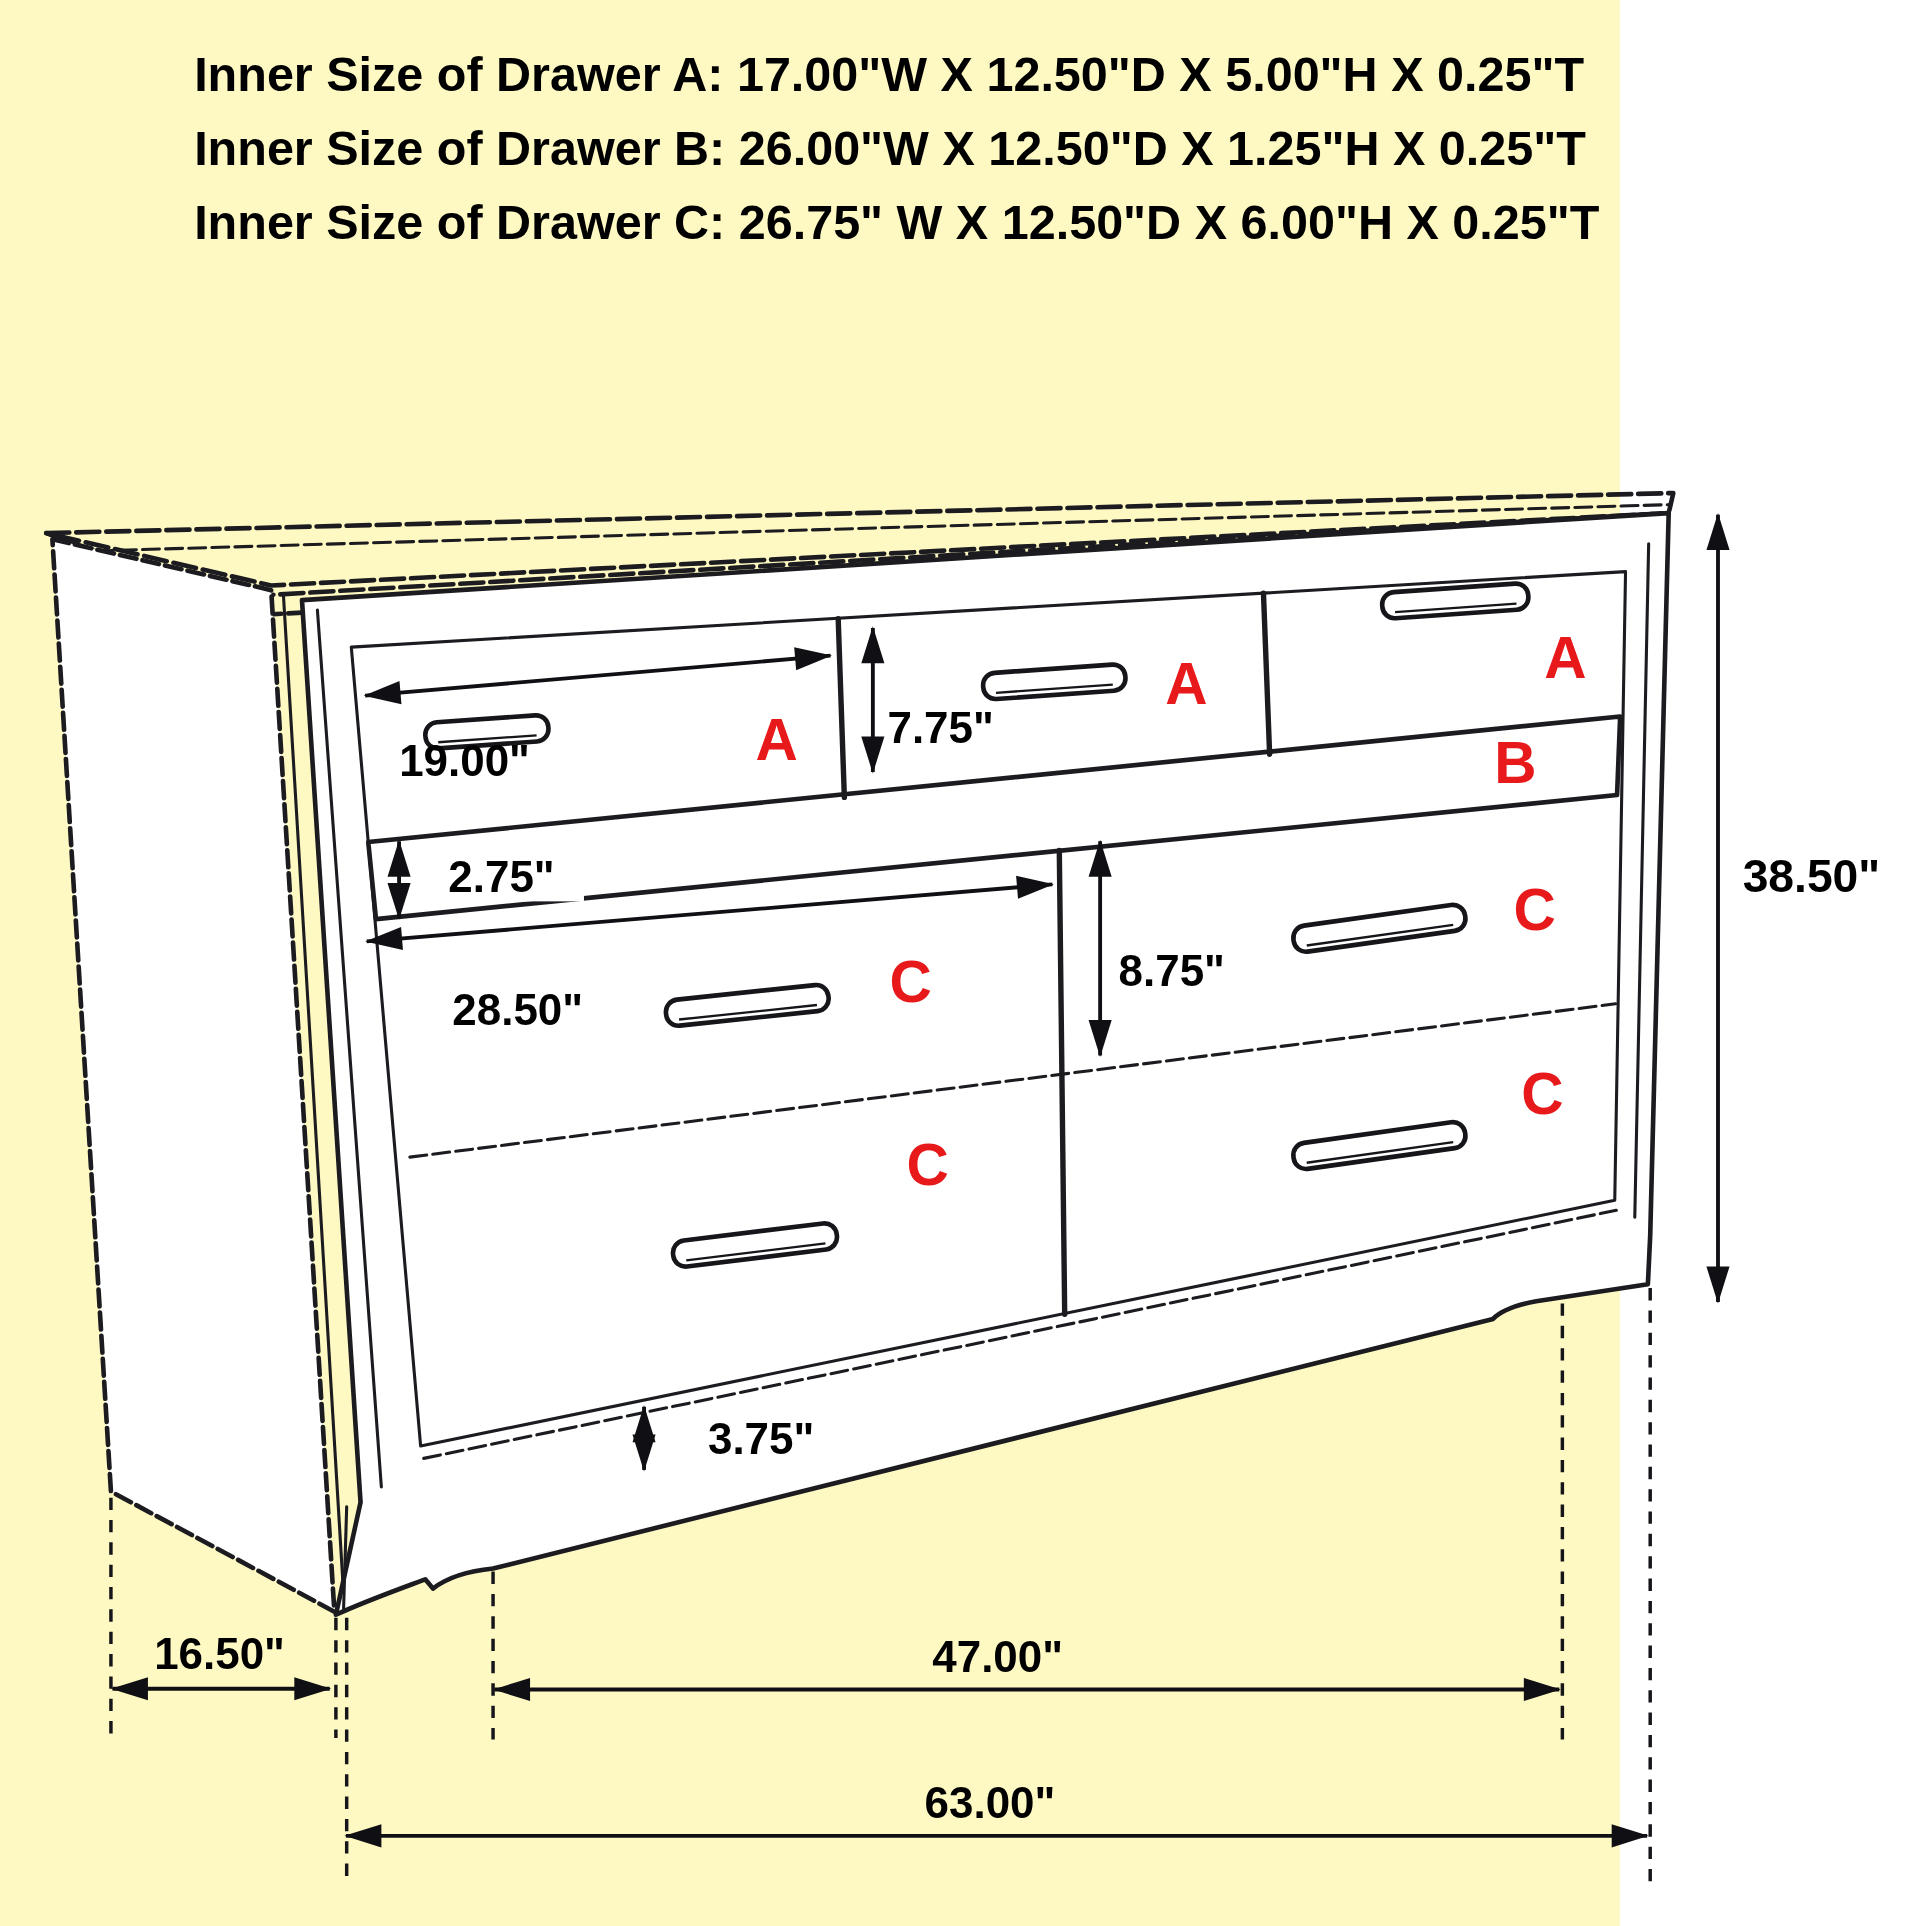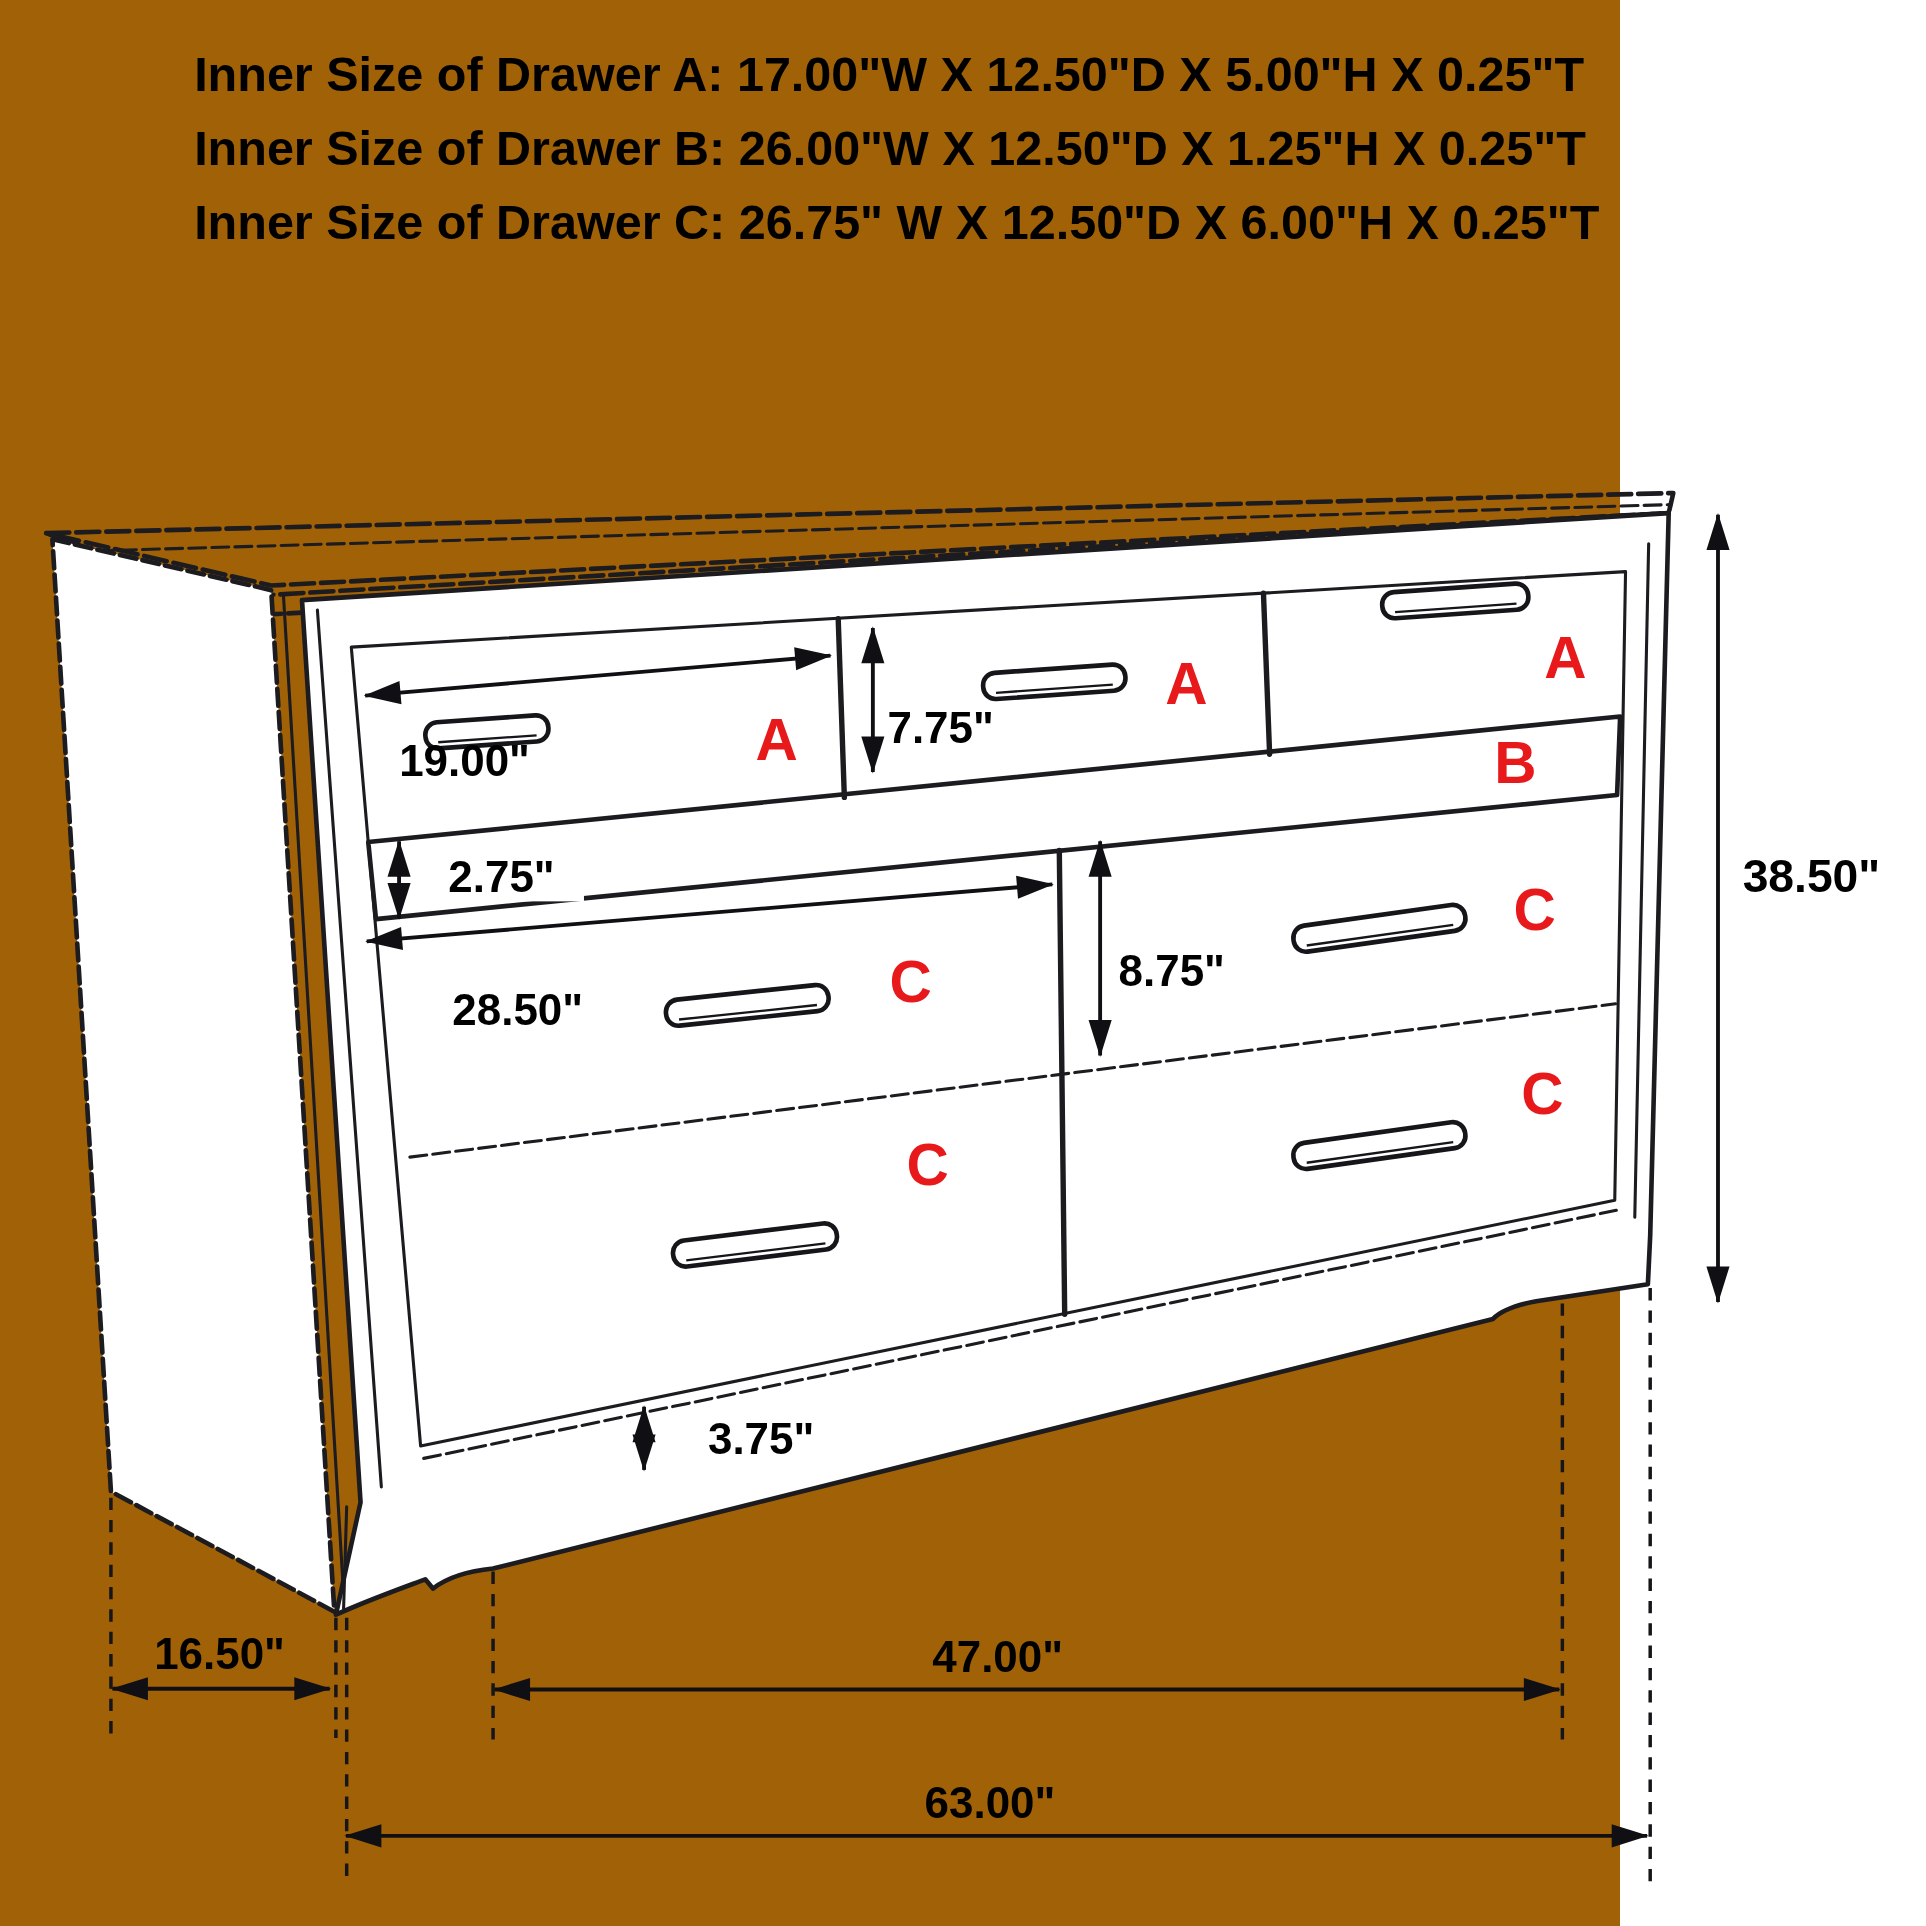--- a/index.html
+++ b/index.html
@@ -1,19 +1,19 @@
 <!DOCTYPE html>
 <html style="font-size:12.3px"><head>
 <meta charset="utf-8">
 <style>
   html,body{margin:0;padding:0;background:#ffffff;}
   .canvas{
     position:relative;
     width:1620px;height:1926px;
-    background:#a16207;
+    background:#fef9c3;
     font-family:"Liberation Sans", sans-serif;
   }
   svg{display:block;width:1926px;height:1926px;}
   .sketch{fill:none;stroke:#1b1b20;stroke-width:6;stroke-linejoin:round;stroke-linecap:round;}
   .sketch.thin{stroke-width:4;}
   .sketch.dashed{stroke-dasharray:30 9;}
   .sketch.dashed2{stroke-dasharray:22 8;}
   .fillwhite{fill:#ffffff;}
   .divider{stroke:#1b1b20;stroke-width:7;stroke-linecap:round;}
   .ext{fill:none;stroke:#15151a;stroke-width:4.5;stroke-dasharray:16 13;}

